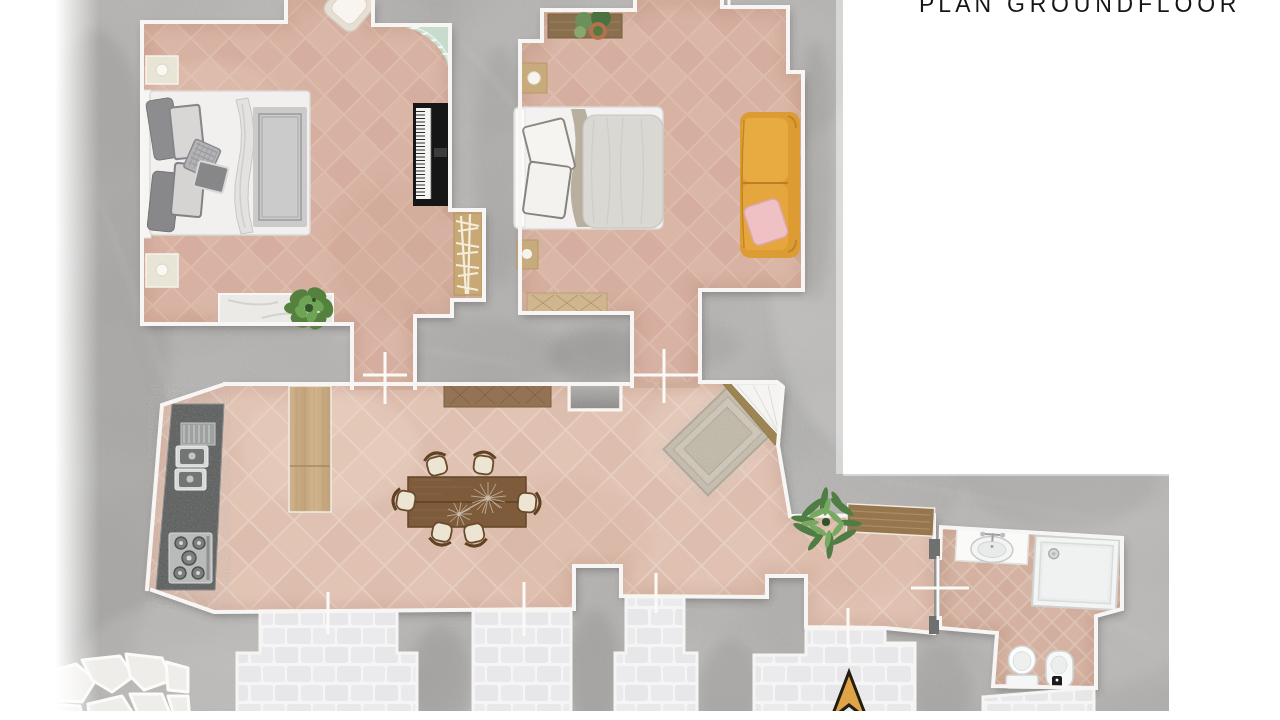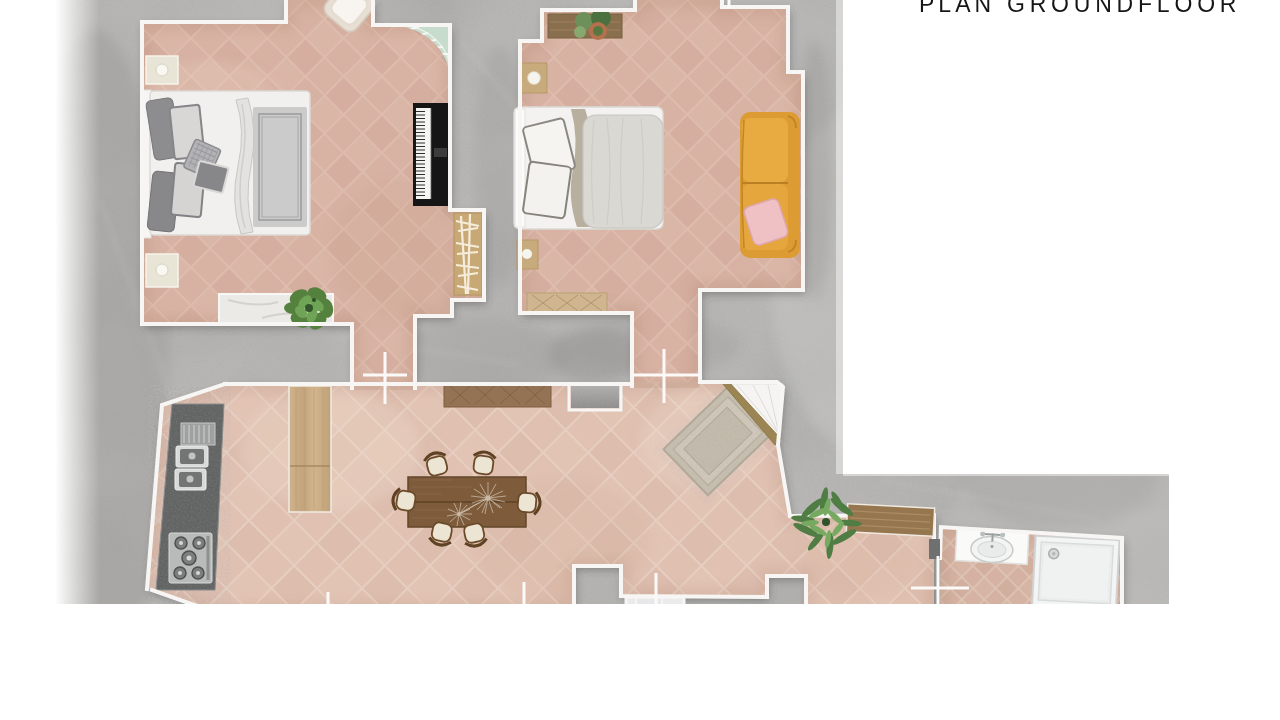--- a/index.html
+++ b/index.html
@@ -1,16 +1,16 @@
 <!DOCTYPE html>
 <html><head>
 <meta charset="utf-8">
 <style>
   html,body{margin:0;padding:0;background:#fff;}
-  #page{position:relative;width:1280px;height:604px;overflow:hidden;background:#d946ef;
+  #page{position:relative;width:1280px;height:711px;overflow:hidden;background:#d946ef;
         font-family:"Liberation Sans", sans-serif;}
   svg{display:block}
 </style>
 </head>
 <body>
 <div id="page">
 <svg width="1280" height="720" viewBox="0 0 1280 720" xmlns="http://www.w3.org/2000/svg">
 <defs>
   <pattern id="tb" width="54" height="54" patternUnits="userSpaceOnUse" patternTransform="rotate(45)">
     <rect width="54" height="54" fill="#debcad"></rect>

